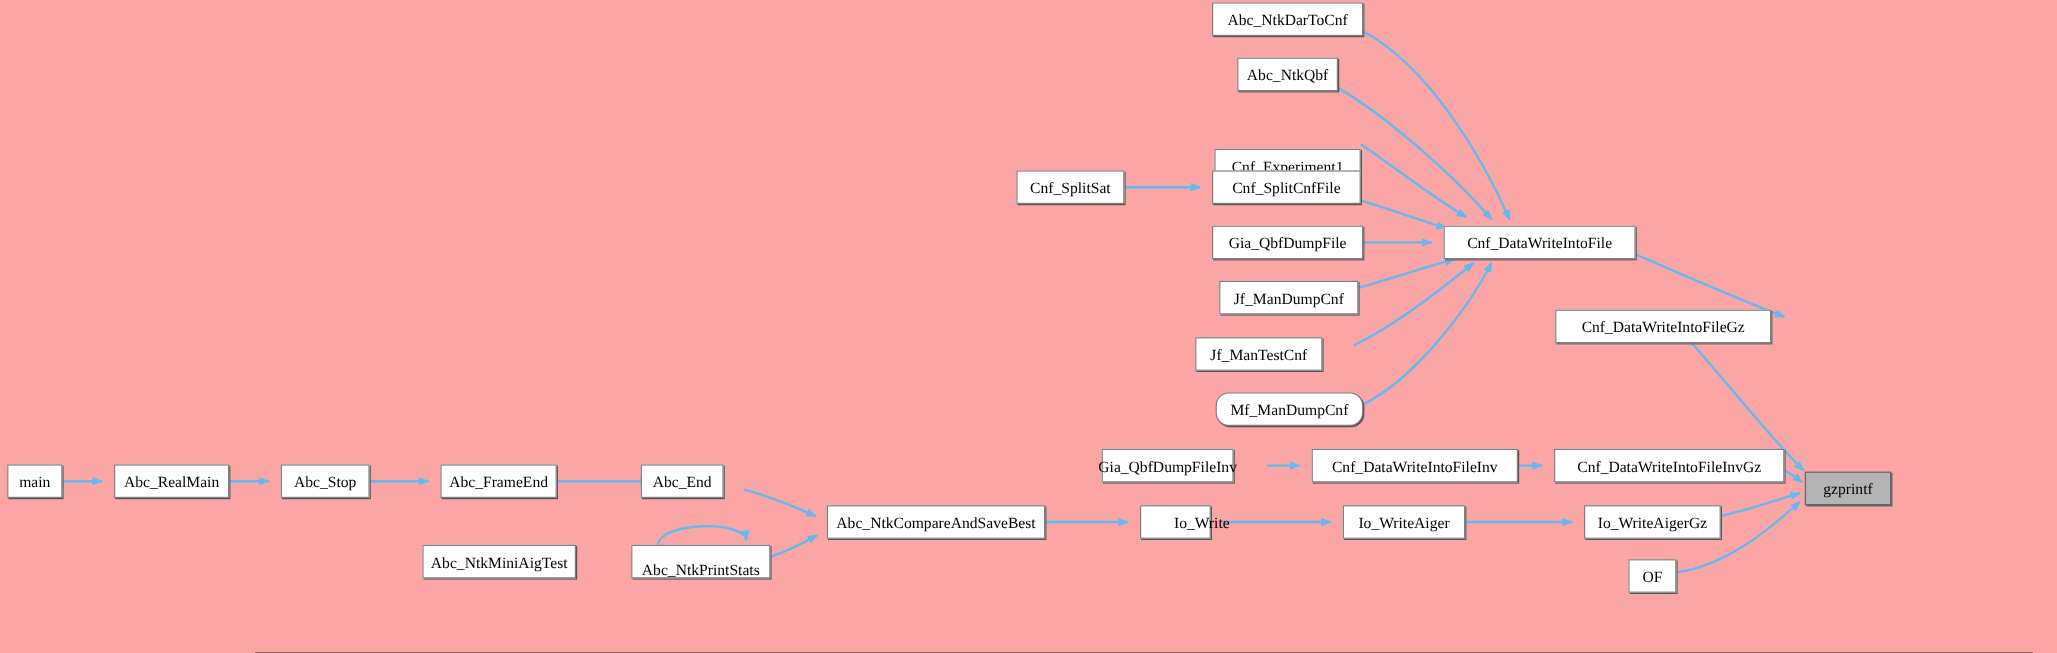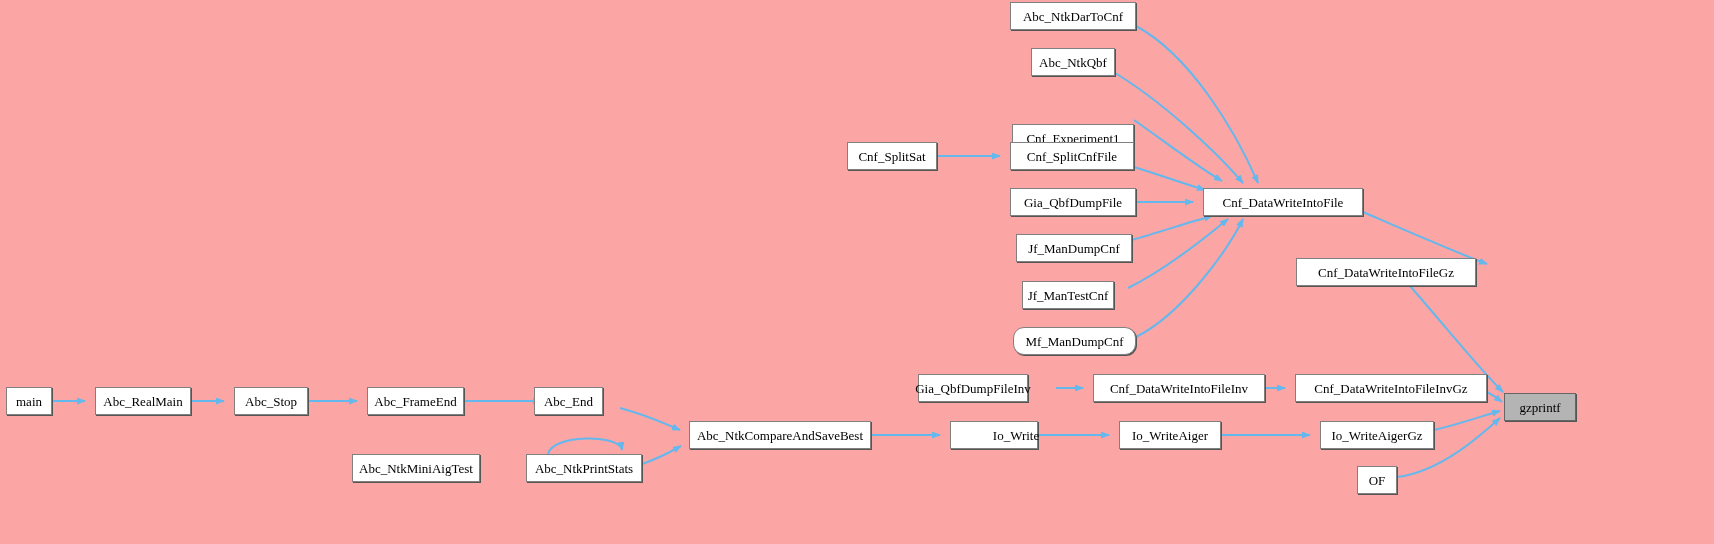--- a/index.html
+++ b/index.html
@@ -111,21 +111,21 @@
       </div>
       <div class="node" style="left: 1203px; top: 188px; width: 160px; height: 28px;">
         <span class="node-label">Cnf_DataWriteIntoFile</span>
       </div>
       <div class="node" style="left: 1016px; top: 234px; width: 116px; height: 28px;">
         <span class="node-label">Jf_ManDumpCnf</span>
       </div>
       <div class="node" style="left: 1296px; top: 258px; width: 180px; height: 28px;">
         <span class="node-label">Cnf_DataWriteIntoFileGz</span>
       </div>
-      <div class="node" style="left: 1022px; top: 281px; width: 92px; height: 28px;">
+      <div class="node" style="left: 996px; top: 281px; width: 106px; height: 28px;">
         <span class="node-label">Jf_ManTestCnf</span>
       </div>
       <div class="node" style="left: 1013px; top: 327px; width: 123px; height: 28px; border-radius: 11px;">
         <span class="node-label">Mf_ManDumpCnf</span>
       </div>
       <div class="node" style="left: 918px; top: 374px; width: 110px; height: 28px;">
         <span class="node-label">Gia_QbfDumpFileInv</span>
       </div>
       <div class="node" style="left: 1093px; top: 374px; width: 172px; height: 28px;">
         <span class="node-label">Cnf_DataWriteIntoFileInv</span>
@@ -147,33 +147,33 @@
       </div>
       <div class="node" style="left: 367px; top: 387px; width: 97px; height: 28px;">
         <span class="node-label">Abc_FrameEnd</span>
       </div>
       <div class="node" style="left: 534px; top: 387px; width: 69px; height: 28px;">
         <span class="node-label">Abc_End</span>
       </div>
       <div class="node" style="left: 689px; top: 421px; width: 182px; height: 28px;">
         <span class="node-label">Abc_NtkCompareAndSaveBest</span>
       </div>
-      <div class="node" style="left: 950px; top: 421px; width: 88px; height: 28px; padding-left: 44px;">
+      <div class="node" style="left: 950px; top: 421px; width: 59px; height: 28px; padding-left: 44px;">
         <span class="node-label">Io_Write</span>
       </div>
       <div class="node" style="left: 1119px; top: 421px; width: 102px; height: 28px;">
         <span class="node-label">Io_WriteAiger</span>
       </div>
       <div class="node" style="left: 1320px; top: 421px; width: 114px; height: 28px;">
         <span class="node-label">Io_WriteAigerGz</span>
       </div>
       <div class="node" style="left: 352px; top: 454px; width: 128px; height: 28px;">
         <span class="node-label">Abc_NtkMiniAigTest</span>
       </div>
-      <div class="node" style="left: 526px; top: 454px; width: 116px; height: 28px;">
+      <div class="node" style="left: 526px; top: 454px; width: 116px; height: 28px; align-items: flex-end;">
         <span class="node-label">Abc_NtkPrintStats</span>
       </div>
       <div class="node" style="left: 1357px; top: 466px; width: 40px; height: 28px;">
         <span class="node-label">OF</span>
       </div>
     </div>
 
 </div>
 
 </body></html>

